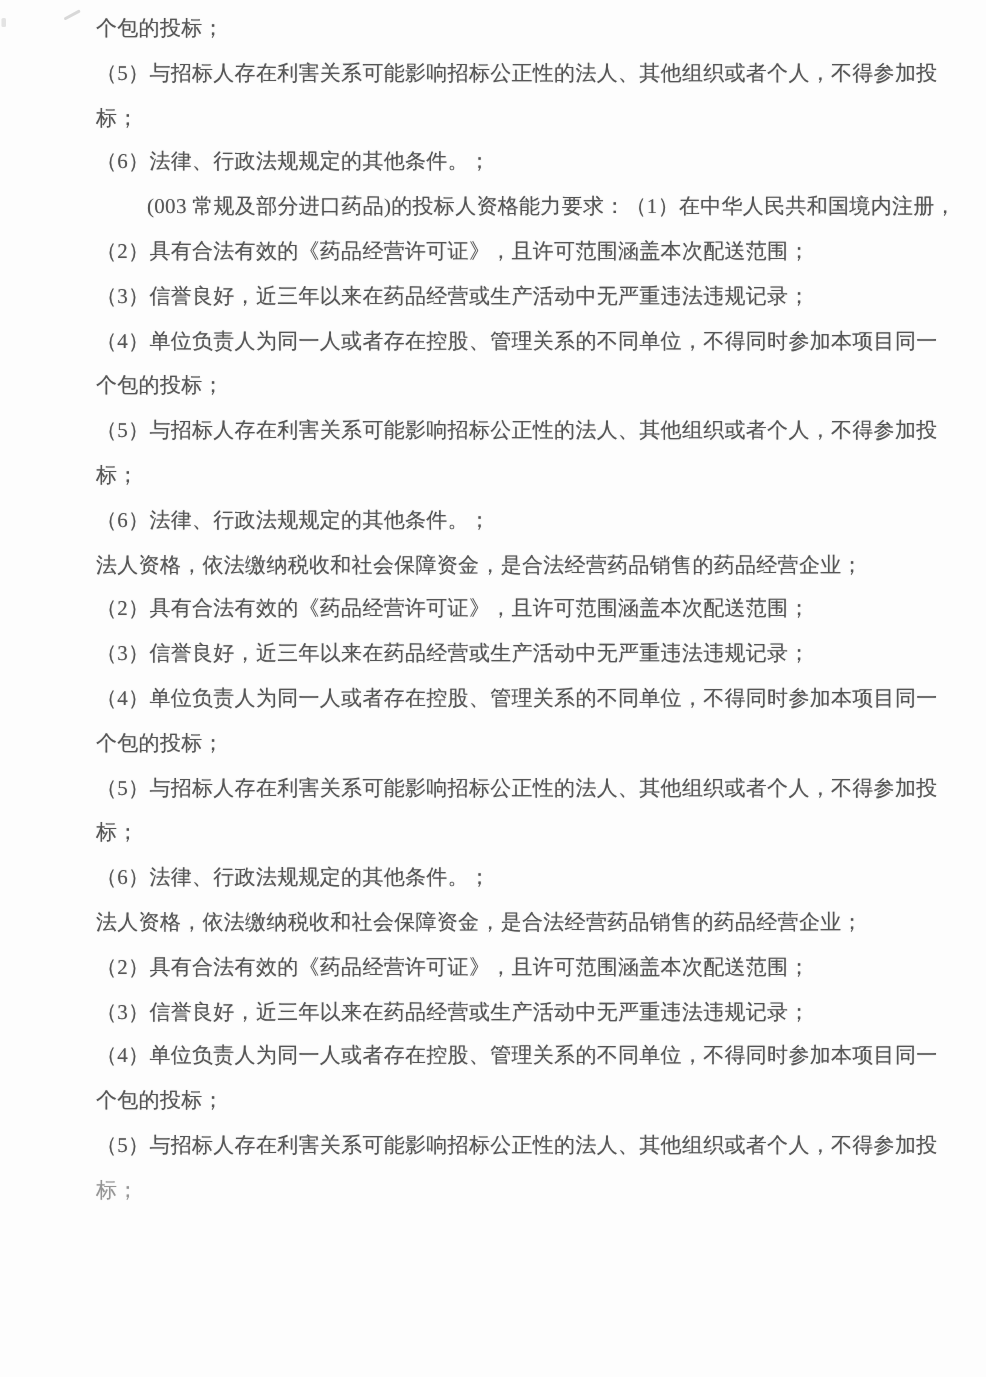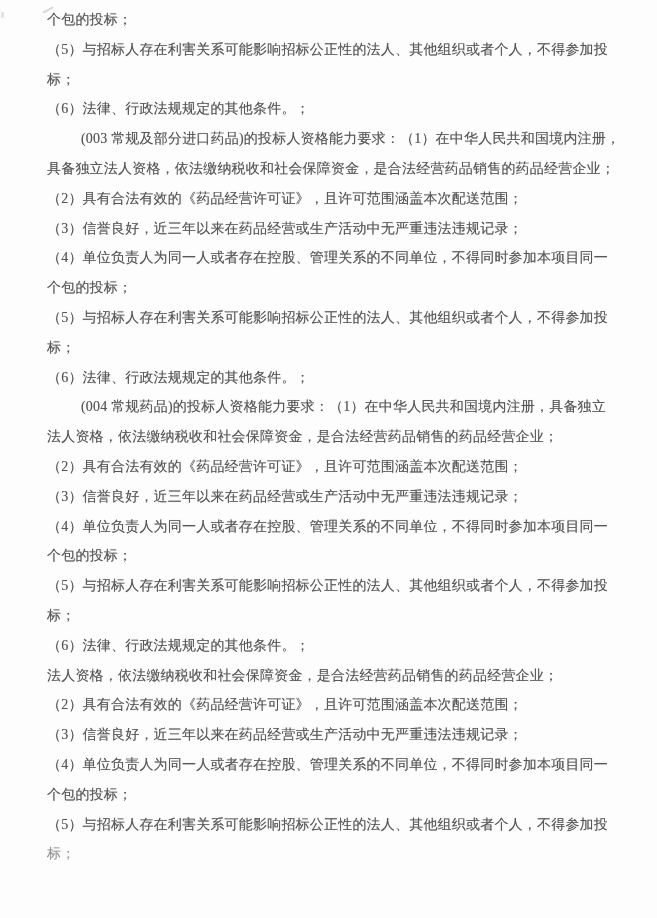--- a/index.html
+++ b/index.html
@@ -23,20 +23,21 @@
     position: relative;
   }
   .line {
     height: 29.8px;
     line-height: 29.8px;
     font-size: 14px;
     white-space: nowrap;
     letter-spacing: 0.2px;
     
     text-shadow: 0 0 0.7px rgba(100,100,100,0.55);
+    margin-left: 17px;
   }
   .line.indent {
     padding-left: 34px;
     font-family: Liberation Serif, serif;
   }
   .line.faded {
     opacity: 0.62;
   }
   
   .artifact-speck {
@@ -67,29 +68,27 @@
 <div class="page" style="color: rgb(86, 86, 86);">
   <span class="artifact-speck"></span>
   <span class="artifact-edge"></span>
 
   <div class="textblock">
     <div class="line">个包的投标；</div>
     <div class="line">（5）与招标人存在利害关系可能影响招标公正性的法人、其他组织或者个人，不得参加投</div>
     <div class="line">标；</div>
     <div class="line">（6）法律、行政法规规定的其他条件。；</div>
     <div class="line indent">(003 常规及部分进口药品)的投标人资格能力要求：（1）在中华人民共和国境内注册，</div>
-    <div class="line">具备独立法人资格，依法缴纳税收和社会保障资金，是合法经营药品销售的药品经营企业；</div>
     <div class="line">（2）具有合法有效的《药品经营许可证》，且许可范围涵盖本次配送范围；</div>
     <div class="line">（3）信誉良好，近三年以来在药品经营或生产活动中无严重违法违规记录；</div>
     <div class="line">（4）单位负责人为同一人或者存在控股、管理关系的不同单位，不得同时参加本项目同一</div>
     <div class="line">个包的投标；</div>
     <div class="line">（5）与招标人存在利害关系可能影响招标公正性的法人、其他组织或者个人，不得参加投</div>
     <div class="line">标；</div>
     <div class="line">（6）法律、行政法规规定的其他条件。；</div>
-    <div class="line indent">(004 常规药品)的投标人资格能力要求：（1）在中华人民共和国境内注册，具备独立</div>
     <div class="line">法人资格，依法缴纳税收和社会保障资金，是合法经营药品销售的药品经营企业；</div>
     <div class="line">（2）具有合法有效的《药品经营许可证》，且许可范围涵盖本次配送范围；</div>
     <div class="line">（3）信誉良好，近三年以来在药品经营或生产活动中无严重违法违规记录；</div>
     <div class="line">（4）单位负责人为同一人或者存在控股、管理关系的不同单位，不得同时参加本项目同一</div>
     <div class="line">个包的投标；</div>
     <div class="line">（5）与招标人存在利害关系可能影响招标公正性的法人、其他组织或者个人，不得参加投</div>
     <div class="line">标；</div>
     <div class="line">（6）法律、行政法规规定的其他条件。；</div>
     <div class="line">法人资格，依法缴纳税收和社会保障资金，是合法经营药品销售的药品经营企业；</div>
     <div class="line">（2）具有合法有效的《药品经营许可证》，且许可范围涵盖本次配送范围；</div>

